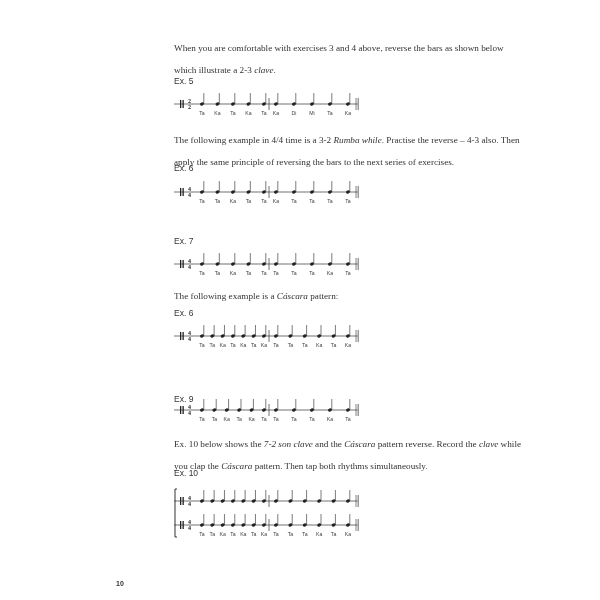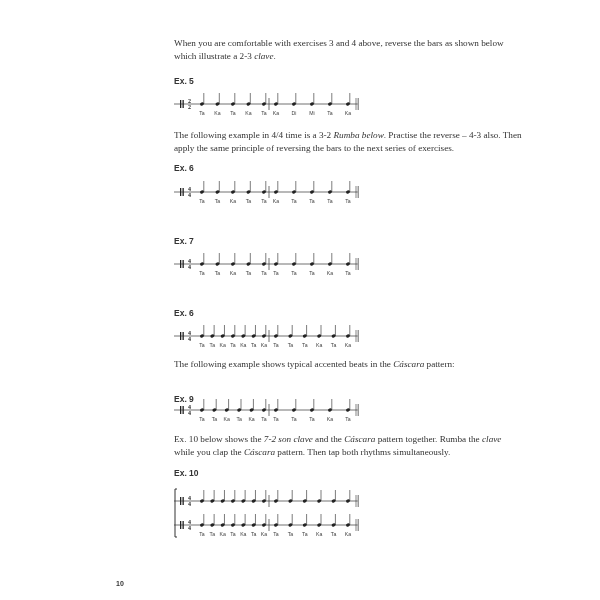--- a/index.html
+++ b/index.html
@@ -2,26 +2,26 @@
 <html><head>
 <meta charset="utf-8">
 <style>
   html, body { margin: 0; padding: 0; }
   body {
     width: 600px; height: 600px; background: #ffffff; position: relative;
     font-family: "Liberation Serif", "DejaVu Serif", serif; color: #2a2a2a; overflow: hidden;
   }
   .page { position: absolute; left: 0; top: 0; width: 600px; height: 600px; }
   .para {
-    position: absolute; left: 174px; width: 350px; font-size: 9.2px; line-height: 13px; color: #333;
+    position: absolute; left: 174px; width: 350px; font-size: 9.2px; line-height: 22px; color: #333;
   }
   .para i { font-style: italic; }
   .ex-label {
     position: absolute; left: 174px; font-family: "Liberation Sans", "DejaVu Sans", sans-serif;
-    font-size: 8.5px; font-weight: bold; color: #333;
+    font-size: 8.5px; font-weight: normal; color: #333;
   }
   .staff { position: absolute; left: 174px; width: 190px; height: 30px; }
   .staff svg { position: absolute; left: 0; top: 0; overflow: visible; }
   .syl {
     position: absolute; font-family: "Liberation Sans", "DejaVu Sans", sans-serif; font-size: 5.2px; color: #444;
     transform: translateX(-50%);
   }
   .page-number {
     position: absolute; left: 116px; top: 580px; font-family: "Liberation Sans", "DejaVu Sans", sans-serif;
     font-size: 7px; font-weight: bold; color: #333;
@@ -70,21 +70,21 @@
       <span class="syl" style="left: 59px; top: 20px;">Ta</span>
       <span class="syl" style="left: 74.5px; top: 20px;">Ka</span>
       <span class="syl" style="left: 90px; top: 20px;">Ta</span>
       <span class="syl" style="left: 102px; top: 20px;">Ka</span>
       <span class="syl" style="left: 120px; top: 20px;">Di</span>
       <span class="syl" style="left: 138px; top: 20px;">Mi</span>
       <span class="syl" style="left: 156px; top: 20px;">Ta</span>
       <span class="syl" style="left: 174px; top: 20px;">Ka</span>
     </div>
 
-  <div class="para" style="top:129px"><span>The following example in 4/4 time is a 3-2 </span><i>Rumba below</i><span>. Practise the reverse – 4-3 also. Then apply the same principle of reversing the bars to the next series of exercises.</span></div>
+  <div class="para" style="top:129px"><span>The following example in 4/4 time is a 3-2 </span><i>Rumba while</i><span>. Practise the reverse – 4-3 also. Then apply the same principle of reversing the bars to the next series of exercises.</span></div>
   <div class="ex-label" style="top:163px">Ex. 6</div>
   <div class="staff" style="top:178px">
       <svg width="190" height="30">
         <line x1="0" y1="14" x2="185" y2="14" stroke="#333" stroke-width="0.7"></line>
         <rect x="6" y="10" width="1.3" height="8" fill="#222"></rect>
         <rect x="8.5" y="10" width="1.3" height="8" fill="#222"></rect>
         <text x="14" y="13" font-size="6" font-weight="bold" fill="#222">4</text>
         <text x="14" y="19" font-size="6" font-weight="bold" fill="#222">4</text>
         <line x1="95" y1="8" x2="95" y2="20" stroke="#333" stroke-width="0.7"></line>
         <line x1="182" y1="8" x2="182" y2="20" stroke="#333" stroke-width="0.6"></line>
@@ -159,20 +159,21 @@
       <span class="syl" style="left: 59px; top: 20px;">Ka</span>
       <span class="syl" style="left: 74.5px; top: 20px;">Ta</span>
       <span class="syl" style="left: 90px; top: 20px;">Ta</span>
       <span class="syl" style="left: 102px; top: 20px;">Ta</span>
       <span class="syl" style="left: 120px; top: 20px;">Ta</span>
       <span class="syl" style="left: 138px; top: 20px;">Ta</span>
       <span class="syl" style="left: 156px; top: 20px;">Ka</span>
       <span class="syl" style="left: 174px; top: 20px;">Ta</span>
     </div>
 
+  <div class="para" style="top:285px"><span>The following example is a </span><i>Cáscara</i><span> pattern:</span></div>
   <div class="ex-label" style="top:308px">Ex. 6</div>
   <div class="staff" style="top:322px">
       <svg width="190" height="30">
         <line x1="0" y1="14" x2="185" y2="14" stroke="#333" stroke-width="0.7"></line>
         <rect x="6" y="10" width="1.3" height="8" fill="#222"></rect>
         <rect x="8.5" y="10" width="1.3" height="8" fill="#222"></rect>
         <text x="14" y="13" font-size="6" font-weight="bold" fill="#222">4</text>
         <text x="14" y="19" font-size="6" font-weight="bold" fill="#222">4</text>
         <line x1="95" y1="8" x2="95" y2="20" stroke="#333" stroke-width="0.7"></line>
         <line x1="182" y1="8" x2="182" y2="20" stroke="#333" stroke-width="0.6"></line>
@@ -212,21 +213,20 @@
       <span class="syl" style="left: 79.6667px; top: 20px;">Ta</span>
       <span class="syl" style="left: 90px; top: 20px;">Ka</span>
       <span class="syl" style="left: 102px; top: 20px;">Ta</span>
       <span class="syl" style="left: 116.4px; top: 20px;">Ta</span>
       <span class="syl" style="left: 130.8px; top: 20px;">Ta</span>
       <span class="syl" style="left: 145.2px; top: 20px;">Ka</span>
       <span class="syl" style="left: 159.6px; top: 20px;">Ta</span>
       <span class="syl" style="left: 174px; top: 20px;">Ka</span>
     </div>
 
-  <div class="para" style="top:358px"><span>The following example shows typical accented beats in the </span><i>Cáscara</i><span> pattern:</span></div>
   <div class="ex-label" style="top:394px">Ex. 9</div>
   <div class="staff" style="top:396px">
       <svg width="190" height="30">
         <line x1="0" y1="14" x2="185" y2="14" stroke="#333" stroke-width="0.7"></line>
         <rect x="6" y="10" width="1.3" height="8" fill="#222"></rect>
         <rect x="8.5" y="10" width="1.3" height="8" fill="#222"></rect>
         <text x="14" y="13" font-size="6" font-weight="bold" fill="#222">4</text>
         <text x="14" y="19" font-size="6" font-weight="bold" fill="#222">4</text>
         <line x1="95" y1="8" x2="95" y2="20" stroke="#333" stroke-width="0.7"></line>
         <line x1="182" y1="8" x2="182" y2="20" stroke="#333" stroke-width="0.6"></line>
@@ -260,21 +260,21 @@
       <span class="syl" style="left: 65.2px; top: 20px;">Ta</span>
       <span class="syl" style="left: 77.6px; top: 20px;">Ka</span>
       <span class="syl" style="left: 90px; top: 20px;">Ta</span>
       <span class="syl" style="left: 102px; top: 20px;">Ta</span>
       <span class="syl" style="left: 120px; top: 20px;">Ta</span>
       <span class="syl" style="left: 138px; top: 20px;">Ta</span>
       <span class="syl" style="left: 156px; top: 20px;">Ka</span>
       <span class="syl" style="left: 174px; top: 20px;">Ta</span>
     </div>
 
-  <div class="para" style="top:433px"><span>Ex. 10 below shows the </span><i>7-2 son clave</i><span> and the </span><i>Cáscara</i><span> pattern together. Rumba the </span><i>clave</i><span> while you clap the </span><i>Cáscara</i><span> pattern. Then tap both rhythms simultaneously.</span></div>
+  <div class="para" style="top:433px"><span>Ex. 10 below shows the </span><i>7-2 son clave</i><span> and the </span><i>Cáscara</i><span> pattern reverse. Record the </span><i>clave</i><span> while you clap the </span><i>Cáscara</i><span> pattern. Then tap both rhythms simultaneously.</span></div>
   <div class="ex-label" style="top:468px">Ex. 10</div>
   <div class="staff" style="top:483px; height:60px">
       <svg width="190" height="60">
         <path d="M3 6 L1 6 L1 54 L3 54" fill="none" stroke="#333" stroke-width="1"></path>
         <line x1="0" y1="18" x2="185" y2="18" stroke="#333" stroke-width="0.7"></line>
         <rect x="6" y="14" width="1.3" height="8" fill="#222"></rect>
         <rect x="8.5" y="14" width="1.3" height="8" fill="#222"></rect>
         <text x="14" y="17" font-size="6" font-weight="bold" fill="#222">4</text>
         <text x="14" y="23" font-size="6" font-weight="bold" fill="#222">4</text>
         <line x1="95" y1="12" x2="95" y2="24" stroke="#333" stroke-width="0.7"></line>

